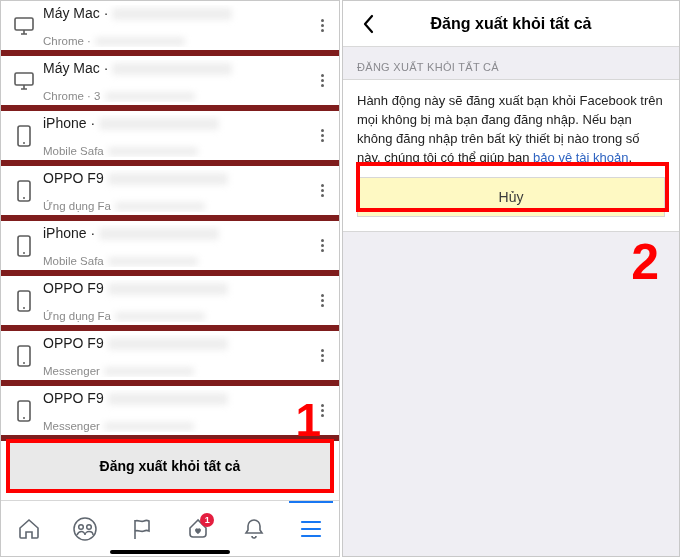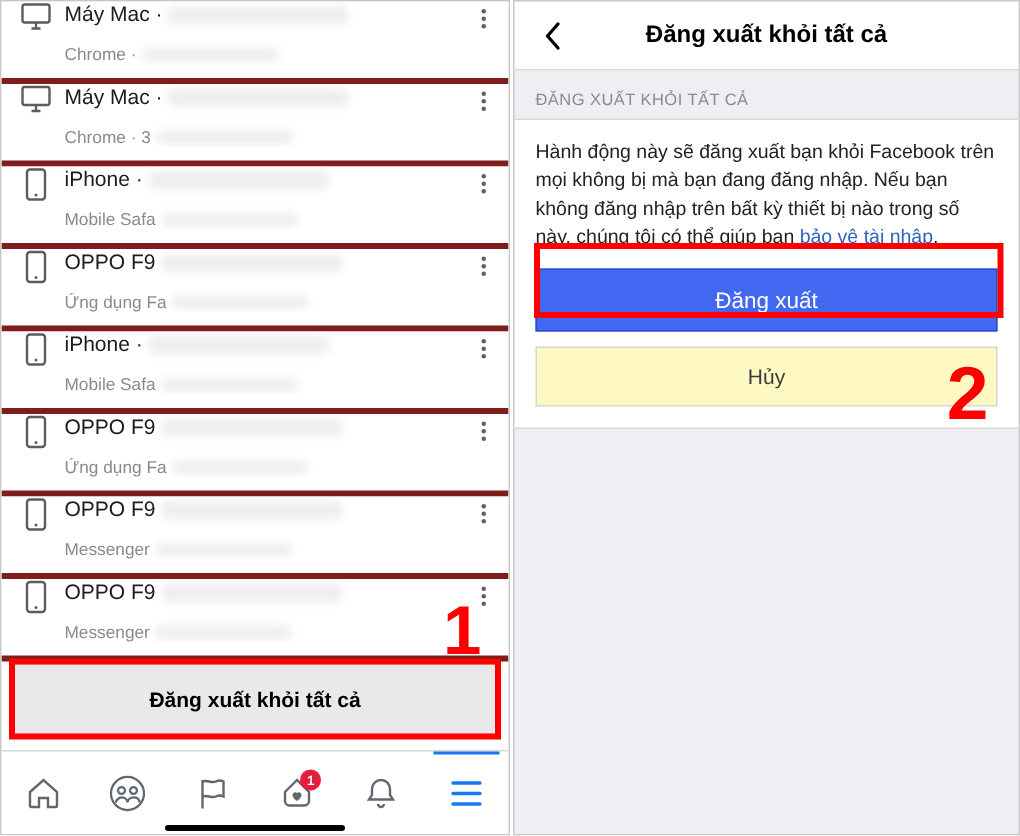--- a/index.html
+++ b/index.html
@@ -4,21 +4,21 @@
 <style>
   * { box-sizing: border-box; margin: 0; padding: 0; }
   html, body { width: 680px; height: 557px; font-family: -apple-system, Helvetica, Arial, sans-serif; background: #fff; overflow: hidden; }
   .wrap { display: flex; width: 680px; height: 557px; }
   .pane { position: relative; border: 1px solid #c8c8c8; background: #fff; overflow: hidden; }
   .pane-left { width: 340px; height: 557px; }
   .pane-right { width: 338px; height: 557px; margin-left: 2px; background: #efeef3; }
 
   
   .dev-list { height: 441px; overflow: hidden; }
-  .row { display: flex; align-items: flex-start; height: 55px; padding: 0 6px 0 10px; border-bottom: 4px solid #7f1d1d; background:#fff; }
+  .row { display: flex; align-items: center; height: 55px; padding: 0 6px 0 10px; border-bottom: 6px solid #7f1d1d; background:#fff; }
   .row .ic { width: 26px; display:flex; justify-content:center; align-items:center; }
   .row .ic svg { display:block; }
   .row .txt { flex: 1; padding: 0 6px; overflow:hidden; }
   .row .title { font-size: 14px; font-weight: 500; color:#1c1c1c; white-space: nowrap; }
   .row .title .blur { display:inline-block; width:120px; height:12px; background:#eee; border-radius:3px; filter: blur(3px); vertical-align:middle; margin-left:4px;}
   .row .sub { font-size: 11.5px; color:#8a8a8a; white-space:nowrap; margin-top:14px;}
   .row .sub .blur2 { display:inline-block; width:90px; height:9px; background:#eee; border-radius:2px; filter: blur(3px); vertical-align:middle; margin-left:4px;}
   .row .more { width:22px; height:22px; display:flex; flex-direction:column; justify-content:center; align-items:center; gap:2px; }
   .row .more span{ width:3px; height:3px; border-radius:50%; background:#616161;}
 
@@ -244,24 +244,21 @@
       <div class="back">
         <svg width="14" height="20" viewBox="0 0 14 20" fill="none" stroke="#000" stroke-width="2.2" stroke-linecap="round" stroke-linejoin="round">
             <path d="M10 2 3 10l7 8"></path>
           </svg>
       </div>
       <div class="ttl">Đăng xuất khỏi tất cả</div>
     </div>
     <div class="sect-lbl">ĐĂNG XUẤT KHỎI TẤT CẢ</div>
     <div class="card">
       <div class="msg">
-        <span>Hành động này sẽ đăng xuất bạn khỏi Facebook trên mọi không bị mà bạn đang đăng nhập. Nếu bạn không đăng nhập trên bất kỳ thiết bị nào trong số này, chúng tôi có thể giúp bạn </span><span class="lnk">bảo vệ tài nhập</span><span>.</span>
-      </div>
-      <div class="btn-primary">
-        <span>Đăng xuất</span>
+        <span>Hành động này sẽ đăng xuất bạn khỏi Facebook trên mọi không bị mà bạn đang đăng nhập. Nếu bạn không đăng nhập trên bất kỳ thiết bị nào trong số này, chúng tôi có thể giúp bạn </span><span class="lnk">bảo vệ tài khoản</span><span>.</span>
       </div>
       <div class="btn-cancel">
         <span>Hủy</span>
       </div>
     </div>
     <div class="highlight-2"></div>
     <div class="callout-2">2</div>
   </div>
 </div>
 

